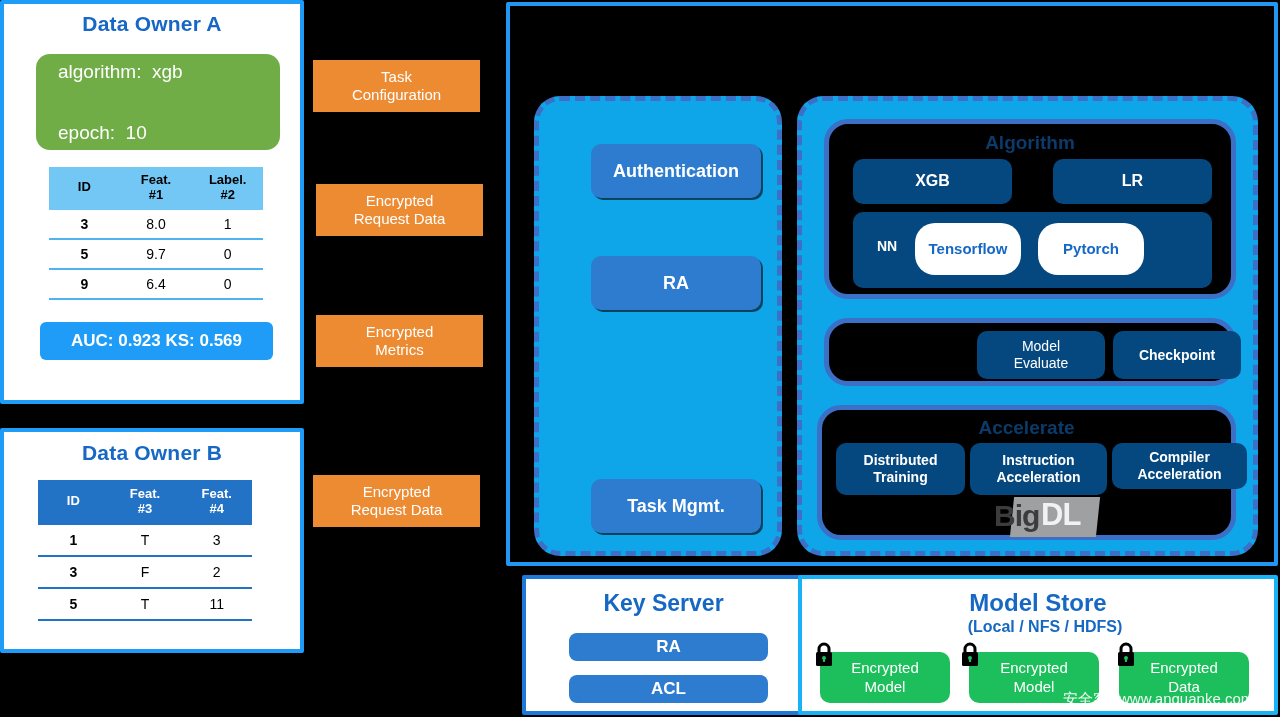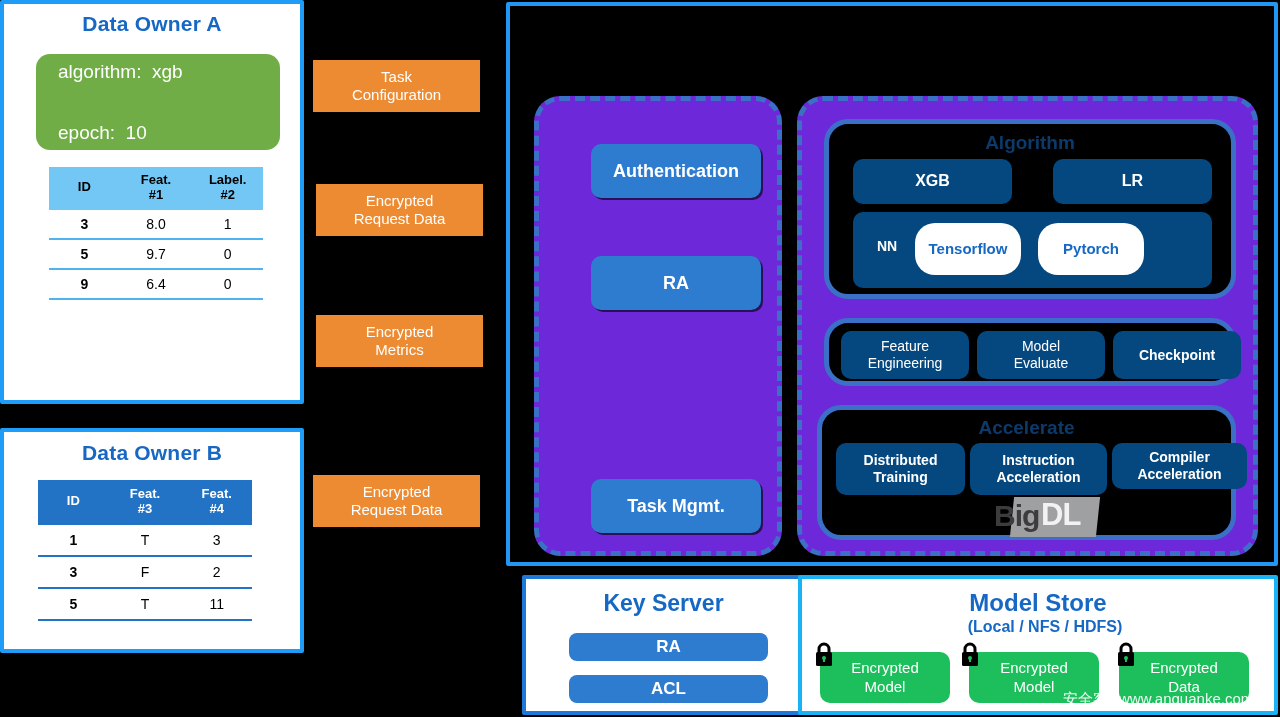--- a/index.html
+++ b/index.html
@@ -76,21 +76,21 @@
 
   
   .outer-blue {
     border:4px solid #2196F3;
     border-radius:2px;
     background:#000;
   }
   .dashed-panel {
     border:5px dashed #3C6FC6;
     border-radius:26px;
-    background:#6d28d9;
+    background:#0ea5e9;
   }
   .solid-round {
     border:5px solid #3C6FC6;
     border-radius:24px;
     background:#000;
   }
 
   .blue-pill {
     background:#2E7CD0;
     border-radius:10px;
@@ -191,20 +191,21 @@
           <td>0</td>
         </tr>
         <tr>
           <td class="idc">9</td>
           <td>6.4</td>
           <td>0</td>
         </tr>
       </tbody>
     </table>
 
+    <div class="metric-bar abs" style="left:36px; top:318px; width:233px; height:38px;">AUC:  0.923  KS: 0.569</div>
   </div>
 
   <div class="owner-card abs" style="left:0px; top:428px; width:304px; height:225px;">
     <div class="owner-title abs" style="left:0; top:9px; width:296px; font-size:21px;">Data Owner B</div>
 
     <table class="dt dtB abs" style="left:34px; top:48px; width:214px;">
       <thead>
         <tr>
           <th style="width:33%;">
             <span>ID</span>
@@ -276,24 +277,20 @@
         <div class="navy-pill center-txt abs bold" style="left:224px; top:35px; width:159px; height:45px; font-size:16px;">LR</div>
 
         <div class="navy-pill abs" style="left:24px; top:88px; width:359px; height:76px;">
           <div class="center-txt abs bold" style="left:14px; top:26px; width:40px; font-size:14px; font-weight:bold; color:#fff;">NN</div>
           <div class="white-pill center-txt abs" style="left:62px; top:11px; width:106px; height:52px;">Tensorflow</div>
           <div class="white-pill center-txt abs" style="left:185px; top:11px; width:106px; height:52px;">Pytorch</div>
         </div>
       </div>
 
       <div class="solid-round abs" style="left:22px; top:217px; width:412px; height:68px;">
-        <div class="navy-pill center-txt abs" style="left:12px; top:8px; width:128px; height:48px; flex-direction:column;">
-          <div>Feature</div>
-          <div>Engineering</div>
-        </div>
         <div class="navy-pill center-txt abs" style="left:148px; top:8px; width:128px; height:48px; flex-direction:column;">
           <div>Model</div>
           <div>Evaluate</div>
         </div>
         <div class="navy-pill center-txt abs bold" style="left:284px; top:8px; width:128px; height:48px; flex-direction:column;">
           <div>Checkpoint</div>
         </div>
       </div>
 
       <div class="solid-round abs" style="left:15px; top:304px; width:419px; height:135px;">

